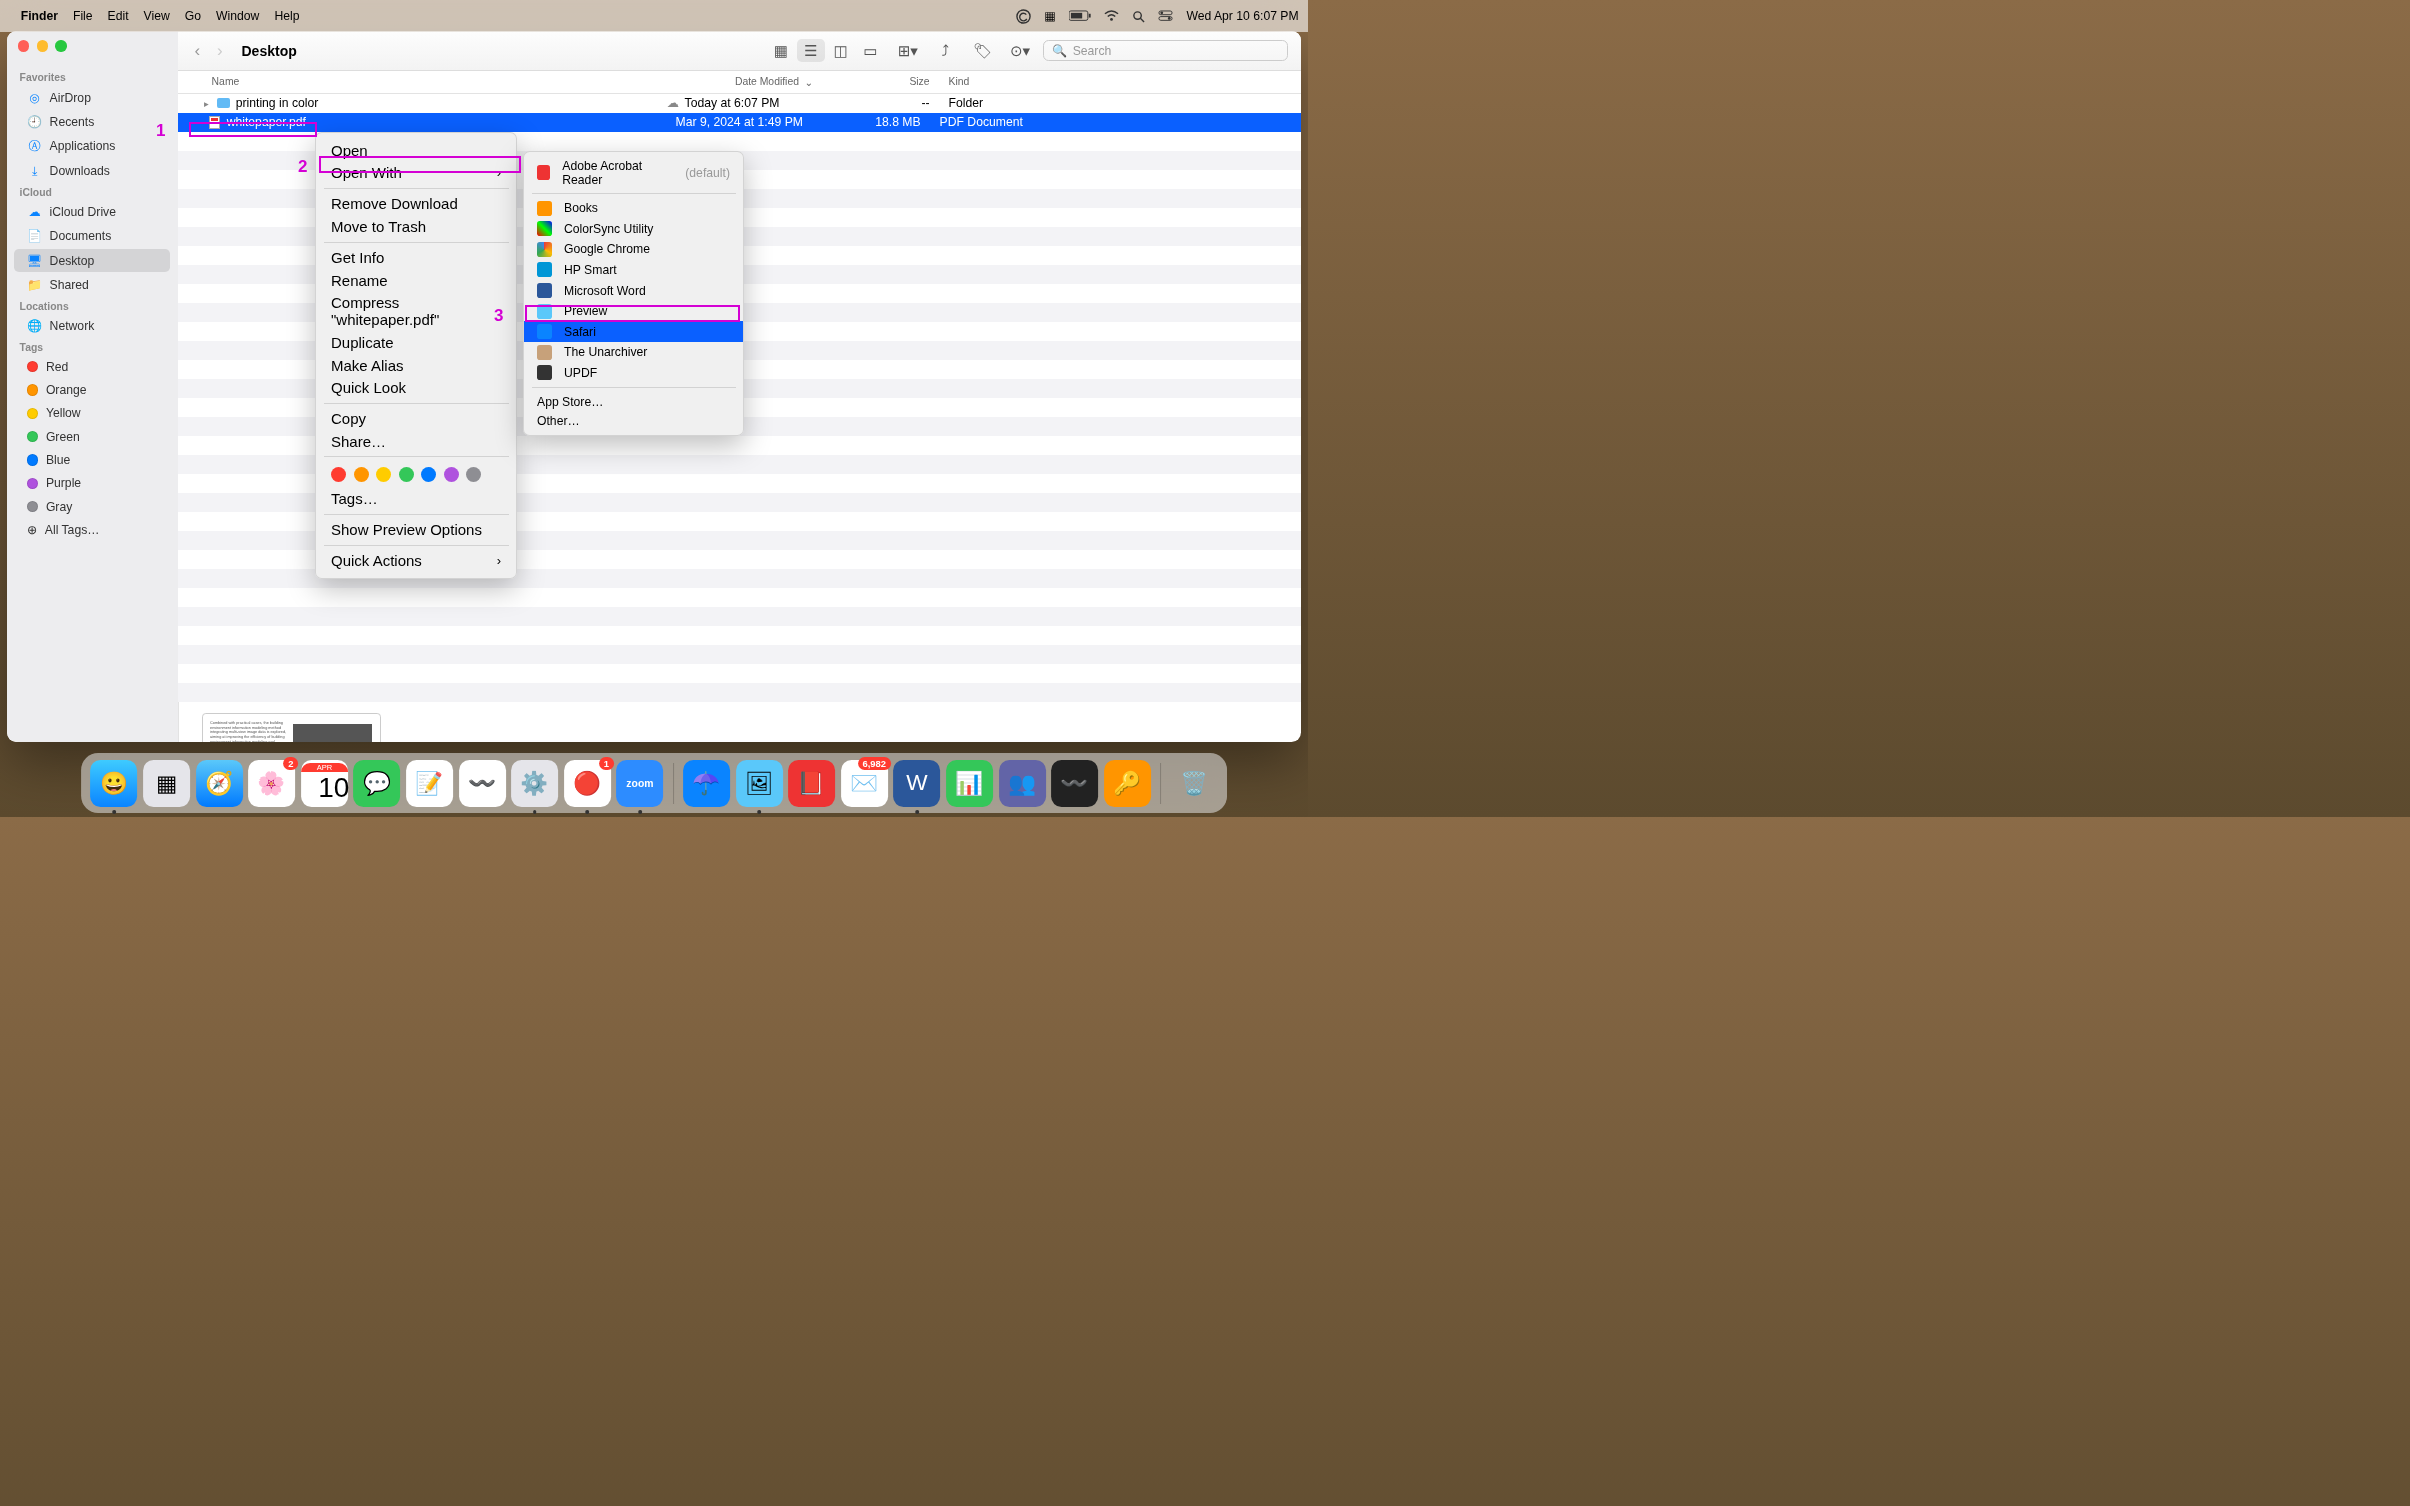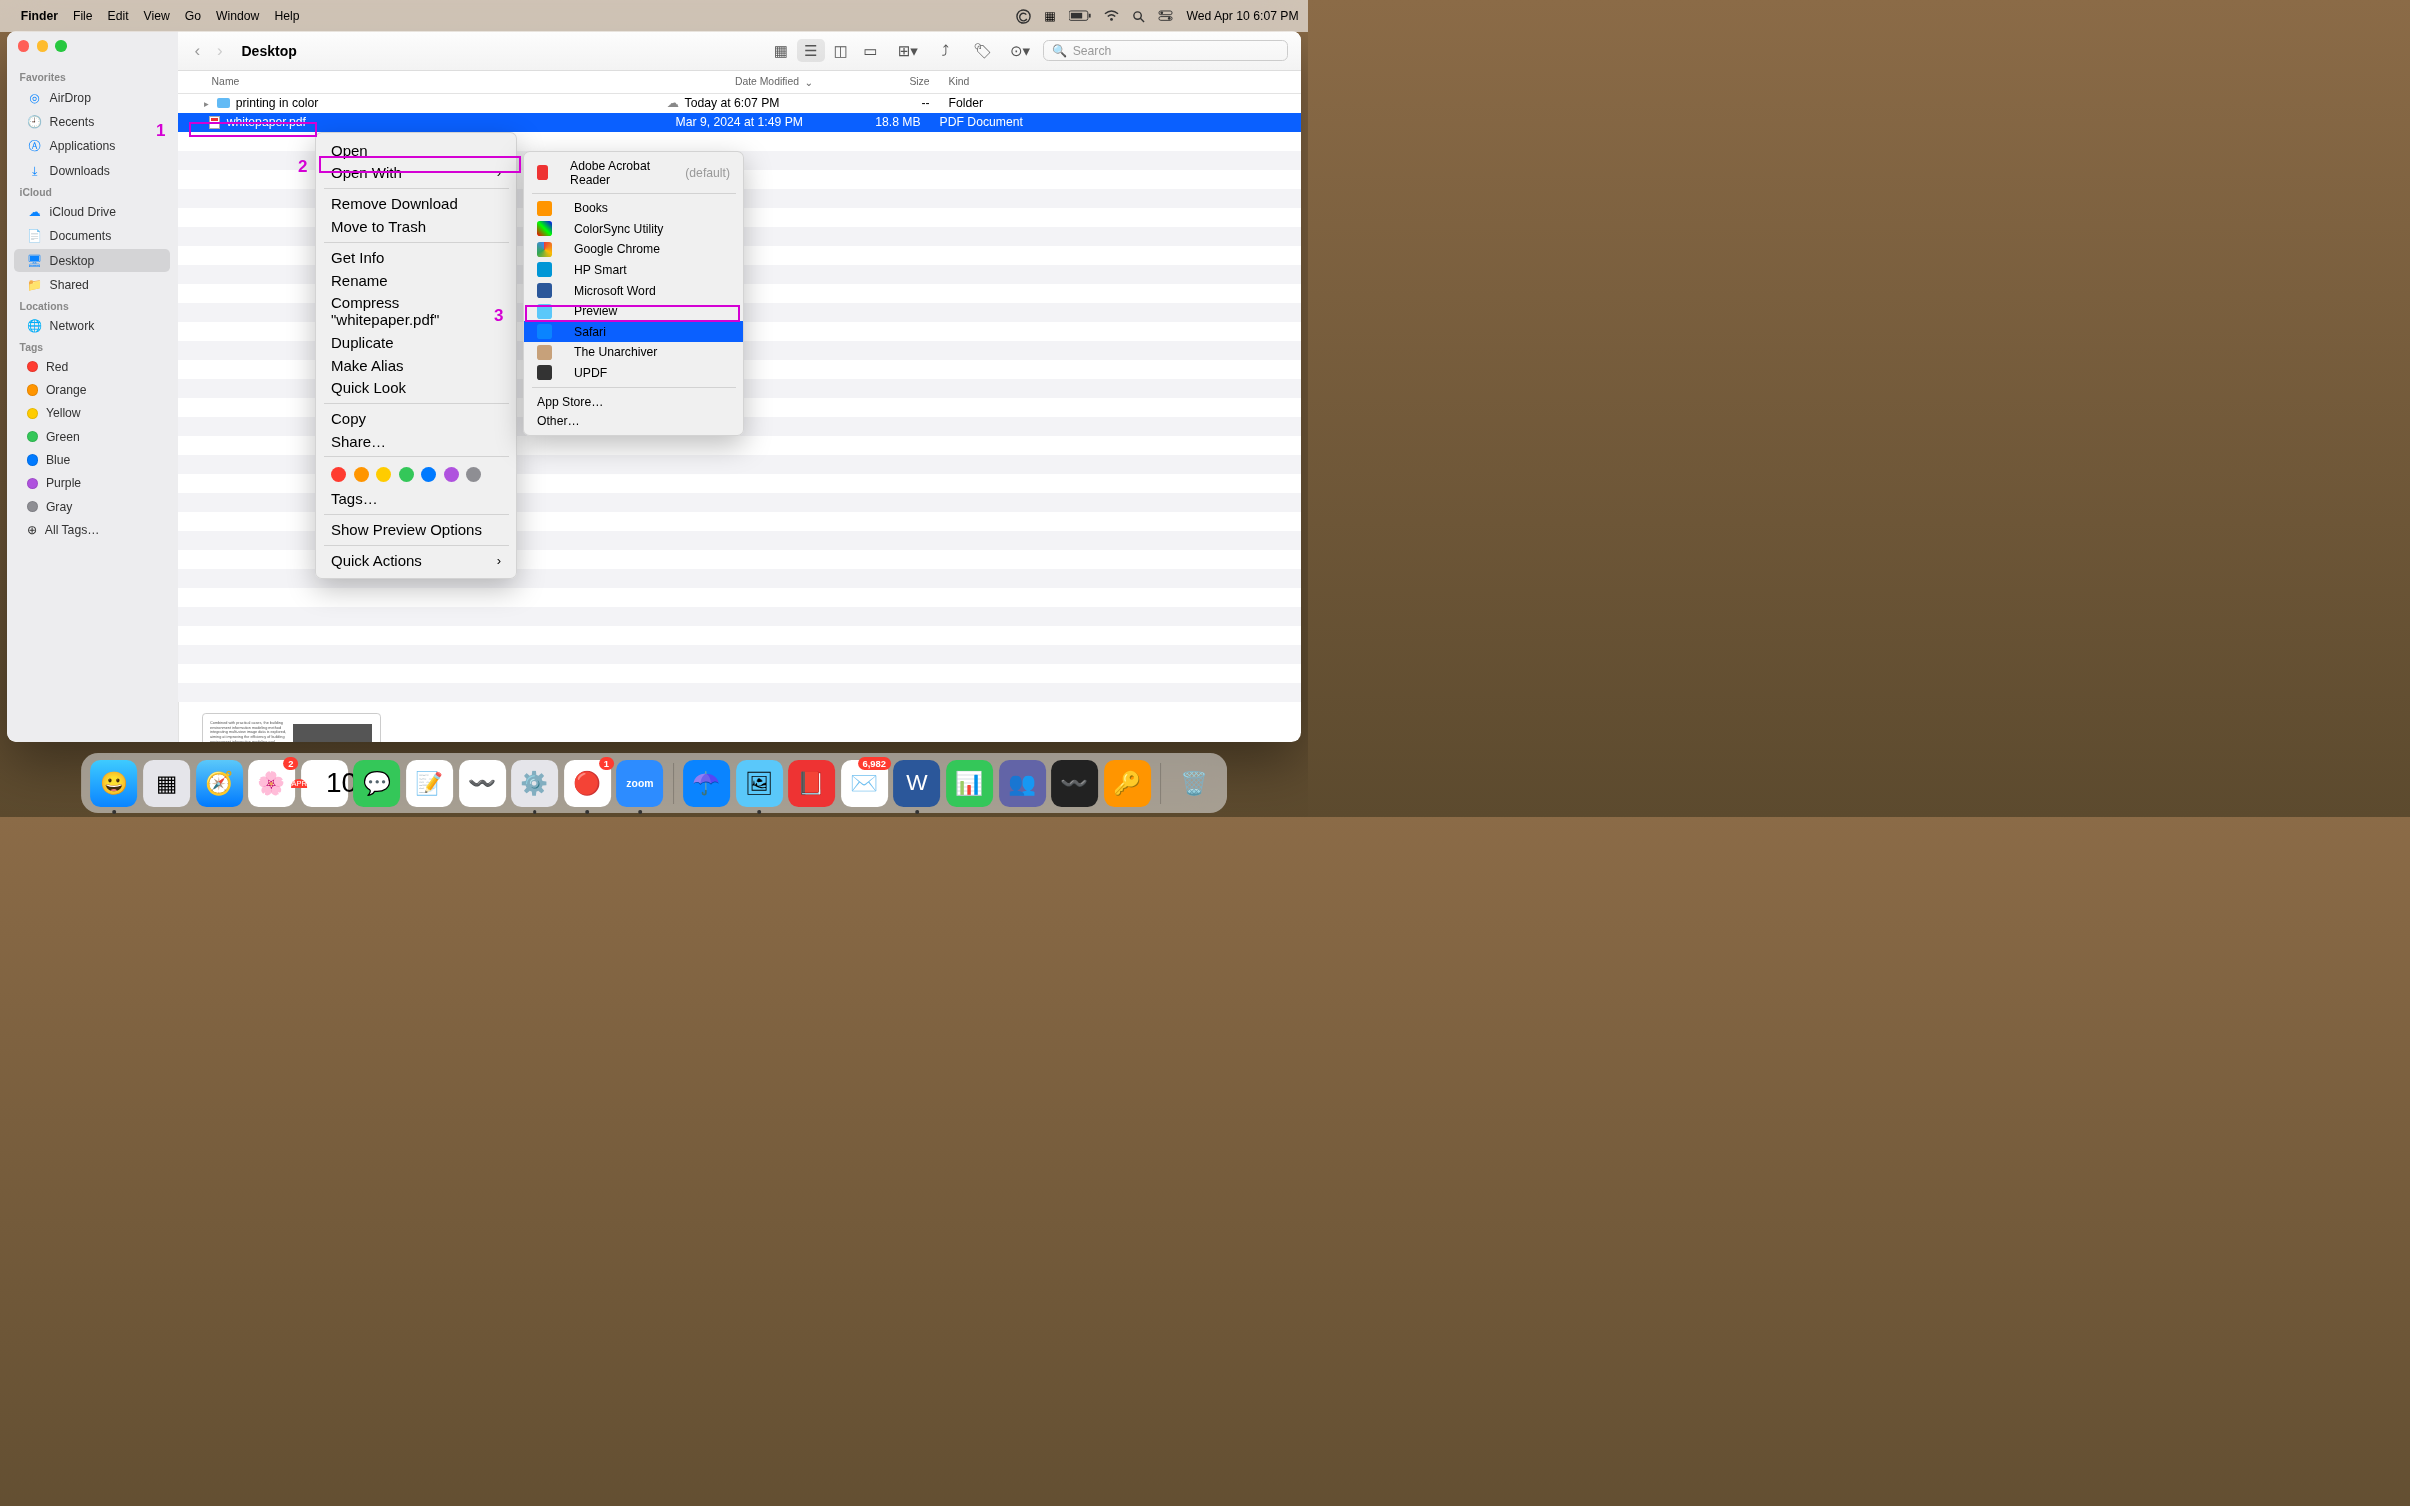--- a/index.html
+++ b/index.html
@@ -79,21 +79,21 @@
 
 .ctxmenu { position: absolute; width: 202px; background: rgba(240,240,240,0.98); border: 0.9px solid rgba(0,0,0,0.12); border-radius: 6.6px; box-shadow: 0 9.4px 28px rgba(0,0,0,0.25); padding: 6px 0; font-size: 15px; z-index: 400; }
 .ctxmenu.small { left: 315px; top: 132px; }
 .ctxitem { padding: 2.8px 15px; display: flex; align-items: center; justify-content: space-between; }
 .ctxitem.sub::after { content: "›"; font-size: 13px; }
 .ctxsep { height: 0.9px; background: rgba(0,0,0,0.12); margin: 3.8px 7.5px; }
 .ctx-colors { display: flex; gap: 7.5px; padding: 5.6px 15px; }
 .ctx-colors .cd { width: 15px; height: 15px; border-radius: 50%; }
 
 .submenu { position: absolute; left: 523px; top: 151px; width: 221px; background: rgba(240,240,240,0.98); border: 0.9px solid rgba(0,0,0,0.12); border-radius: 6.6px; box-shadow: 0 9.4px 28px rgba(0,0,0,0.25); padding: 3.8px 0; font-size: 12.2px; z-index: 400; }
-.subitem { padding: 2.8px 13px; display: flex; align-items: center; gap: 22px; }
+.subitem { padding: 2.8px 13px; display: flex; align-items: center; gap: 12px; }
 .subitem.sel { background: #0a60ff; color: #000000; }
 .subitem .aicon { width: 15px; height: 15px; border-radius: 2.8px; display: inline-block; }
 .subitem .def { color: #999; margin-left: 1.9px; }
 
 
 .preview { width: 226px; border-left: 0.9px solid #e3e3e3; padding: 11.3px 13px; background: #fff; display: flex; flex-direction: column; font-size: 12.2px; }
 .thumb { width: 179px; height: 264px; border: 0.9px solid #ccc; border-radius: 3.8px; align-self: center; background: #fff; padding: 7.5px; font-size: 4.7px; color: #555; overflow: hidden; position: relative; }
 .thumb .img-ph { background: #555; width: 100%; height: 56px; margin: 2.8px 0; }
 .thumb .tcols { display: flex; gap: 3.8px; }
 .thumb .tcols > div { flex: 1; }
@@ -445,21 +445,21 @@
 <div class="annot-box annot2"></div>
 <div class="annot-num num2">2</div>
 <div class="annot-box annot3"></div>
 <div class="annot-num num3">3</div>
 
 <div class="dock">
   <div class="app" style="background:linear-gradient(#3ecbff,#0a84ff)">😀<div class="running"></div></div>
   <div class="app" style="background:#e5e5ea">▦</div>
   <div class="app" style="background:linear-gradient(#5ac8fa,#007aff)">🧭</div>
   <div class="app" style="background:#fff">🌸<div class="badge">2</div></div>
-  <div class="app" style="background:#fff; font-size:8.5px;">
+  <div class="app" style="background:#fff; flex-direction:column; font-size:8.5px;">
       <div style="background:#ff3b30;color:#fff;width:100%;text-align:center;border-radius:10.4px 10.4px 0 0;font-size:7.5px;">APR</div>
       <div style="font-size:28px;font-weight:300;margin-left:19px;">10</div>
     </div>
   <div class="app" style="background:#34c759">💬</div>
   <div class="app" style="background:#fff">📝</div>
   <div class="app" style="background:#fff">〰️</div>
   <div class="app" style="background:#e5e5ea">⚙️<div class="running"></div></div>
   <div class="app" style="background:#fff">🔴<div class="badge">1</div><div class="running"></div></div>
   <div class="app" style="background:#2d8cff;color:#fff;font-size:10.4px;font-weight:600;">zoom<div class="running"></div></div>
   <div class="divider"></div>

